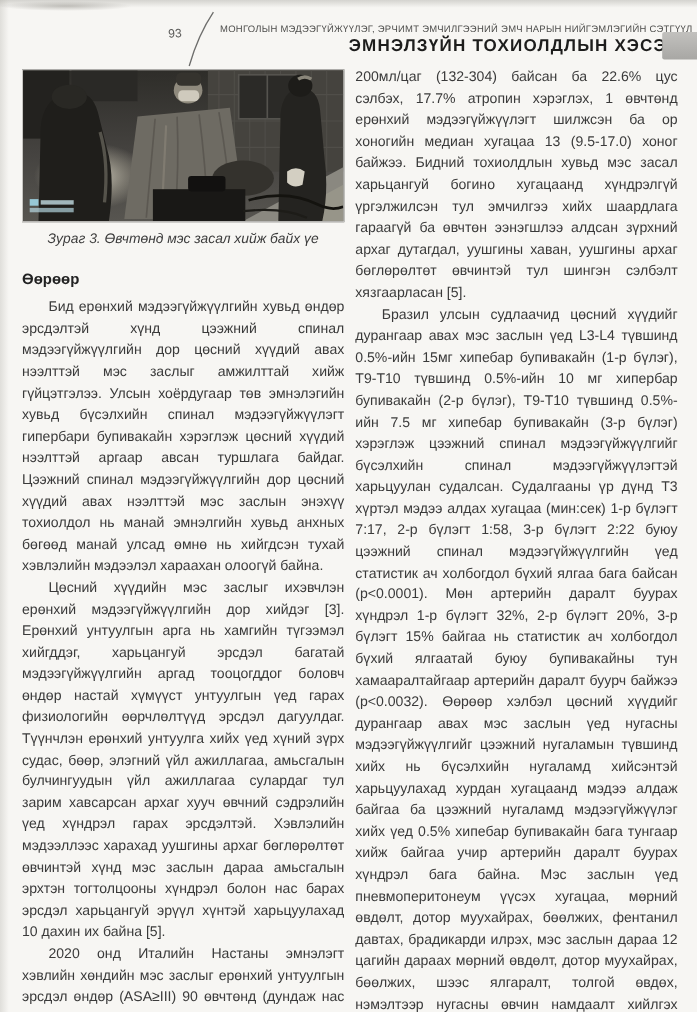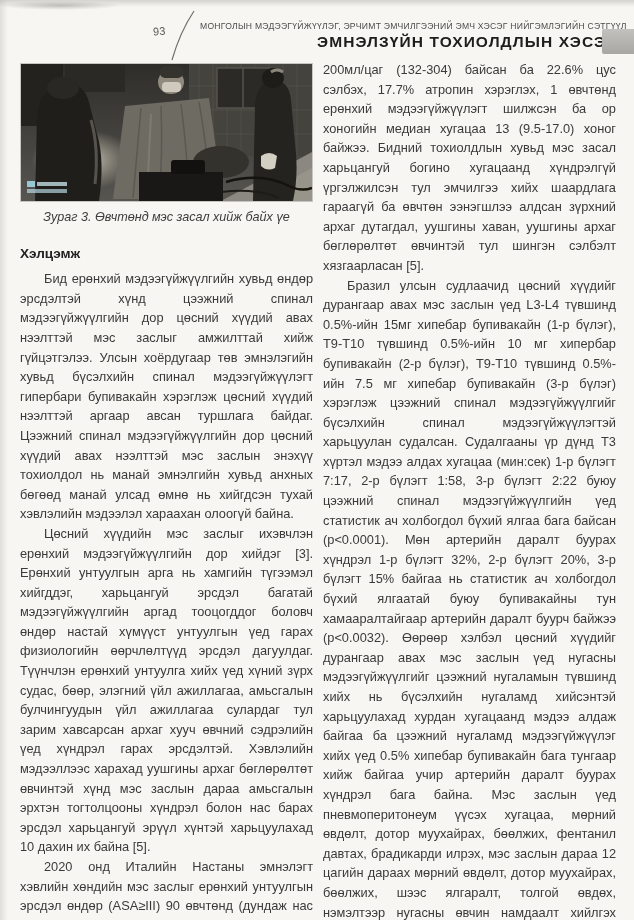--- a/index.html
+++ b/index.html
@@ -47,21 +47,21 @@
 <div class="page">
   <div class="scan-top"></div>
   <div class="scan-left"></div>
   <div class="smudge"></div>
 
   <span class="pagenum">93</span>
   <svg class="curve" width="26" height="52" viewBox="0 0 26 52">
     <path d="M24 1 Q10 22 2 50" fill="none" stroke="#6e6e6c" stroke-width="1.2"></path>
   </svg>
   <div class="htitles">
-    <div class="journal">МОНГОЛЫН МЭДЭЭГҮЙЖҮҮЛЭГ, ЭРЧИМТ ЭМЧИЛГЭЭНИЙ ЭМЧ ХЭСЭГ НИЙГЭМЛЭГИЙН СЭТГҮҮЛ</div>
+    <div class="journal">МОНГОЛЫН МЭДЭЭГҮЙЖҮҮЛЭГ, ЭРЧИМТ ЭМЧИЛГЭЭНИЙ ЭМЧ НАРЫН НИЙГЭМЛЭГИЙН СЭТГҮҮЛ</div>
     <div class="section">ЭМНЭЛЗҮЙН ТОХИОЛДЛЫН ХЭСЭГ</div>
   </div>
   <div class="edgetab"></div>
 
   <div class="col left">
     <figure>
       <svg class="photo" width="291" height="137" viewBox="0 0 291 137">
         <defs>
           <radialGradient id="glow" cx="50%" cy="50%" r="50%">
             <stop offset="0%" stop-color="#e6e2d2" stop-opacity="0.95"></stop>
@@ -135,21 +135,21 @@
         <path d="M200 128 Q236 124 258 134" stroke="#1d1c18" stroke-width="2" fill="none"></path>
 
         <g>
           <rect x="6" y="117" width="8" height="6" fill="#9fd4e4" opacity="0.9"></rect>
           <rect x="16" y="118" width="30" height="4" fill="#cde9f1" opacity="0.75"></rect>
           <rect x="6" y="125" width="40" height="4" fill="#bfe2ec" opacity="0.65"></rect>
         </g>
       </svg>
       <figcaption>Зураг 3. Өвчтөнд мэс засал хийж байх үе</figcaption>
     </figure>
-    <h3 class="discussion">Хэлцэмж</h3>
+    <h3 class="discussion">Өөрөөр</h3>
     <p class="ind">Бид ерөнхий мэдээгүйжүүлгийн хувьд өндөр эрсдэлтэй хүнд цээжний спинал мэдээгүйжүүлгийн дор цөсний хүүдий авах нээлттэй мэс заслыг амжилттай хийж гүйцэтгэлээ. Улсын хоёрдугаар төв эмнэлэгийн хувьд бүсэлхийн спинал мэдээгүйжүүлэгт гипербари бупивакайн хэрэглэж цөсний хүүдий нээлттэй аргаар авсан туршлага байдаг. Цээжний спинал мэдээгүйжүүлгийн дор цөсний хүүдий авах нээлттэй мэс заслын энэхүү тохиолдол нь манай эмнэлгийн хувьд анхных бөгөөд манай улсад өмнө нь хийгдсэн тухай хэвлэлийн мэдээлэл хараахан олоогүй байна.</p>
     <p class="ind">Цөсний хүүдийн мэс заслыг ихэвчлэн ерөнхий мэдээгүйжүүлгийн дор хийдэг [3]. Ерөнхий унтуулгын арга нь хамгийн түгээмэл хийгддэг, харьцангуй эрсдэл багатай мэдээгүйжүүлгийн аргад тооцогддог боловч өндөр настай хүмүүст унтуулгын үед гарах физиологийн өөрчлөлтүүд эрсдэл дагуулдаг. Түүнчлэн ерөнхий унтуулга хийх үед хүний зүрх судас, бөөр, элэгний үйл ажиллагаа, амьсгалын булчингуудын үйл ажиллагаа сулардаг тул зарим хавсарсан архаг хууч өвчний сэдрэлийн үед хүндрэл гарах эрсдэлтэй. Хэвлэлийн мэдээллээс харахад уушгины архаг бөглөрөлтөт өвчинтэй хүнд мэс заслын дараа амьсгалын эрхтэн тогтолцооны хүндрэл болон нас барах эрсдэл харьцангуй эрүүл хүнтэй харьцуулахад 10 дахин их байна [5].</p>
     <p class="ind">2020 онд Италийн Настаны эмнэлэгт хэвлийн хөндийн мэс заслыг ерөнхий унтуулгын эрсдэл өндөр (ASA≥III) 90 өвчтөнд (дундаж нас 84.4±6.9) цээжний спинал мэдээгүйжүүлгийн дор хийсэн судалгаанд мэс заслын үргэлжлэх дундаж хугацаа 139±52 минут, дундаж шингэн сэлбэлт 2500 мл (2000-3000), шээсний гарц</p>
   </div>
 
   <div class="col right">
     <p>200мл/цаг (132-304) байсан ба 22.6% цус сэлбэх, 17.7% атропин хэрэглэх, 1 өвчтөнд ерөнхий мэдээгүйжүүлэгт шилжсэн ба ор хоногийн медиан хугацаа 13 (9.5-17.0) хоног байжээ. Бидний тохиолдлын хувьд мэс засал харьцангуй богино хугацаанд хүндрэлгүй үргэлжилсэн тул эмчилгээ хийх шаардлага гараагүй ба өвчтөн ээнэгшлээ алдсан зүрхний архаг дутагдал, уушгины хаван, уушгины архаг бөглөрөлтөт өвчинтэй тул шингэн сэлбэлт хязгаарласан [5].</p>
     <p class="ind">Бразил улсын судлаачид цөсний хүүдийг дурангаар авах мэс заслын үед L3-L4 түвшинд 0.5%-ийн 15мг хипебар бупивакайн (1-р бүлэг), Т9-Т10 түвшинд 0.5%-ийн 10 мг хипербар бупивакайн (2-р бүлэг), Т9-Т10 түвшинд 0.5%-ийн 7.5 мг хипебар бупивакайн (3-р бүлэг) хэрэглэж цээжний спинал мэдээгүйжүүлгийг бүсэлхийн спинал мэдээгүйжүүлэгтэй харьцуулан судалсан. Судалгааны үр дүнд Т3 хүртэл мэдээ алдах хугацаа (мин:сек) 1-р бүлэгт 7:17, 2-р бүлэгт 1:58, 3-р бүлэгт 2:22 буюу цээжний спинал мэдээгүйжүүлгийн үед статистик ач холбогдол бүхий ялгаа бага байсан (p&lt;0.0001). Мөн артерийн даралт буурах хүндрэл 1-р бүлэгт 32%, 2-р бүлэгт 20%, 3-р бүлэгт 15% байгаа нь статистик ач холбогдол бүхий ялгаатай буюу бупивакайны тун хамааралтайгаар артерийн даралт буурч байжээ (p&lt;0.0032). Өөрөөр хэлбэл цөсний хүүдийг дурангаар авах мэс заслын үед нугасны мэдээгүйжүүлгийг цээжний нугаламын түвшинд хийх нь бүсэлхийн нугаламд хийсэнтэй харьцуулахад хурдан хугацаанд мэдээ алдаж байгаа ба цээжний нугаламд мэдээгүйжүүлэг хийх үед 0.5% хипебар бупивакайн бага тунгаар хийж байгаа учир артерийн даралт буурах хүндрэл бага байна. Мэс заслын үед пневмоперитонеум үүсэх хугацаа, мөрний өвдөлт, дотор муухайрах, бөөлжих, фентанил давтах, брадикарди илрэх, мэс заслын дараа 12 цагийн дараах мөрний өвдөлт, дотор муухайрах, бөөлжих, шээс ялгаралт, толгой өвдөх, нэмэлтээр нугасны өвчин намдаалт хийлгэх тохиолдлууд бүсэлхийн болон цээжний спинал мэдээгүйжүүлгийн үед статистик ач холбогдол бүхий ялгаагүй байжээ [8].</p>
 
   </div>

